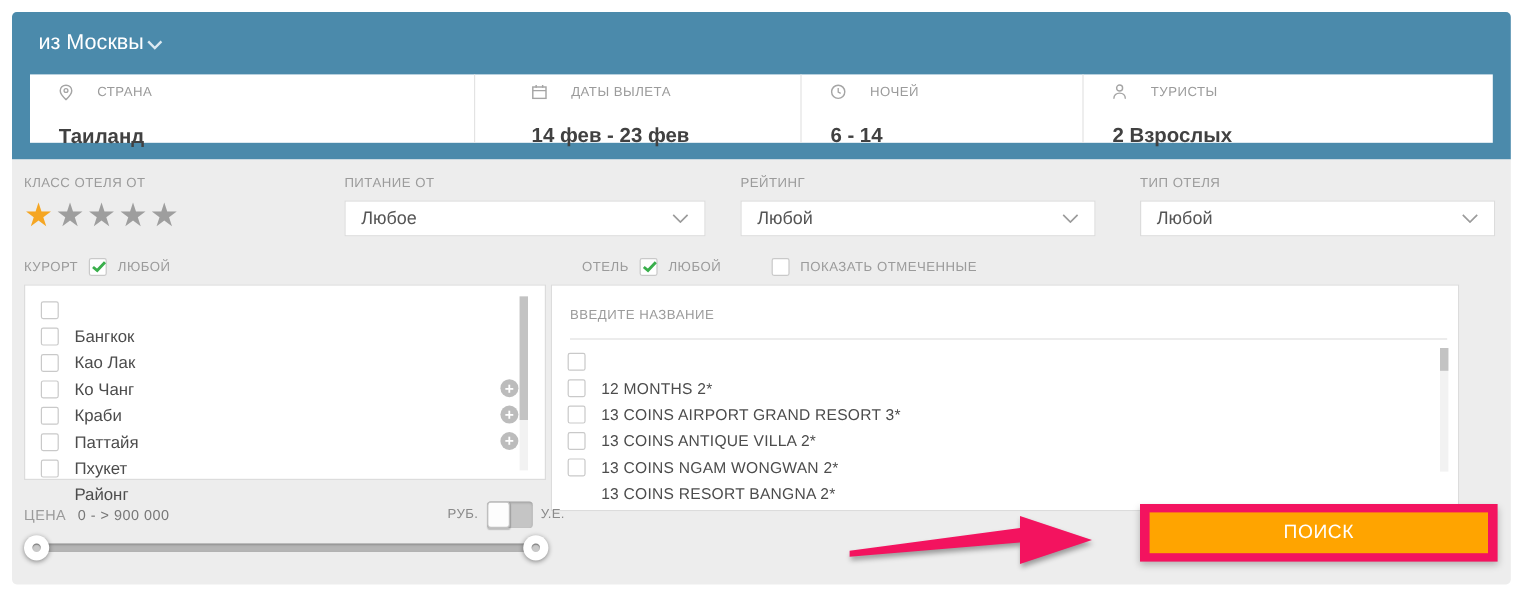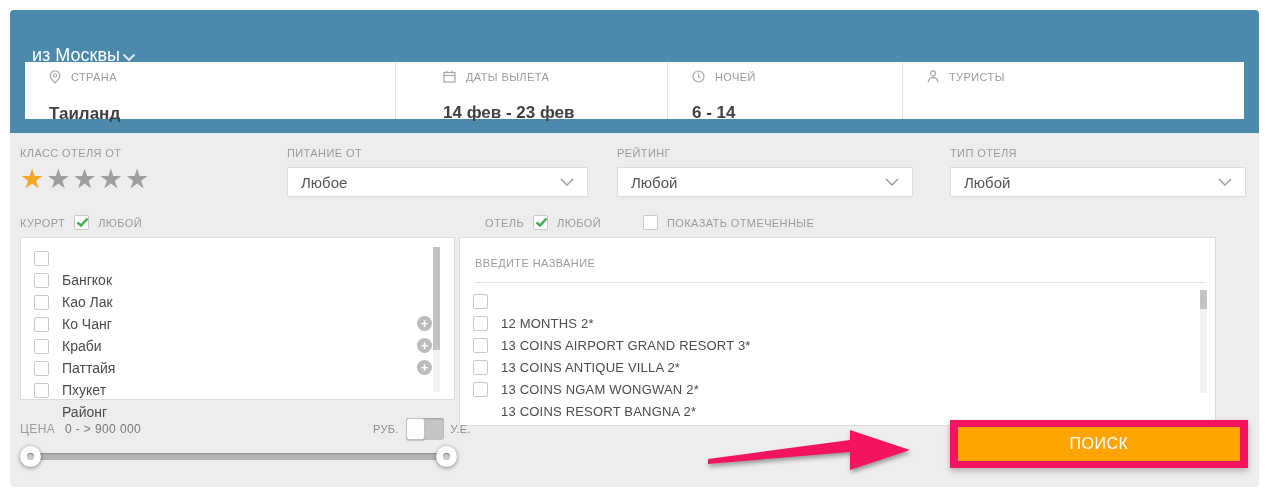--- a/index.html
+++ b/index.html
@@ -3,30 +3,30 @@
 <meta charset="utf-8">
 <style>
   * { margin:0; padding:0; box-sizing:border-box; }
   html,body { background:#ffffff; font-family:"Liberation Sans", sans-serif; }
   #app { position:relative; width:1269px; height:492px; background:#fff; overflow:hidden; }
 
   
   .hdr { position:absolute; left:10px; top:10px; width:1249px; height:123px;
          background:#4b8aab; border-radius:4px 4px 0 0; }
   .departure { position:absolute; left:22px; top:15px; color:#ffffff; font-size:18px;
-               display:flex; align-items:center; gap:2px; cursor:pointer;margin-top:20px; }
+               display:flex; align-items:center; gap:2px; cursor:pointer; }
   .departure svg { margin-top:3px; }
 
   .fields { position:absolute; left:15px; top:52px; width:1219px; height:57px;
             background:#ffffff; display:flex; }
   .fcell { position:relative; padding:8px 0 0 24px; }
   .fcell + .fcell { border-left:1px solid #e3e3e3; }
   .fcell:nth-child(1){ width:370px; } .fcell:nth-child(2){ width:272px;padding-left:47px; }
   .fcell:nth-child(3){ width:235px; } .fcell:nth-child(4){ width:318px; }
-  .flabel { display:flex; align-items:center; gap:10px; color:#9b9b9b; font-size:11px;
+  .flabel { display:flex; align-items:center; gap:20px; color:#9b9b9b; font-size:11px;
             letter-spacing:.4px; }
   .fvalue { margin-top:20px; color:#414141; font-size:17px; font-weight:bold; }
 
   
   .bodyp { position:absolute; left:10px; top:133px; width:1249px; height:354px;
            background:#ededed; border-radius:0 0 4px 4px; }
 
   .flabel2 { color:#9b9b9b; font-size:11px; letter-spacing:.4px; }
 
   .col { position:absolute; top:14px; }
@@ -151,20 +151,21 @@
         <div class="fvalue">6 - 14</div>
       </div>
       <div class="fcell">
         <div class="flabel">
           <svg width="12" height="13" viewBox="0 0 12 13">
               <circle cx="6" cy="3.4" r="2.5" fill="none" stroke="#a5a5a5" stroke-width="1.2"></circle>
               <path d="M1.2 12.3 C1.2 9.3 3.3 7.6 6 7.6 C8.7 7.6 10.8 9.3 10.8 12.3" fill="none" stroke="#a5a5a5" stroke-width="1.2"></path>
             </svg>
           <span>ТУРИСТЫ</span>
         </div>
+        <div class="fvalue">2 Взрослых</div>
       </div>
     </div>
   </div>
 
   <div class="bodyp">
 
     <div class="col col-stars">
       <div class="flabel2">КЛАСС ОТЕЛЯ ОТ</div>
       <div class="stars"><span class="star star-on">★</span><span class="star">★</span><span class="star">★</span><span class="star">★</span><span class="star">★</span></div>
     </div>

